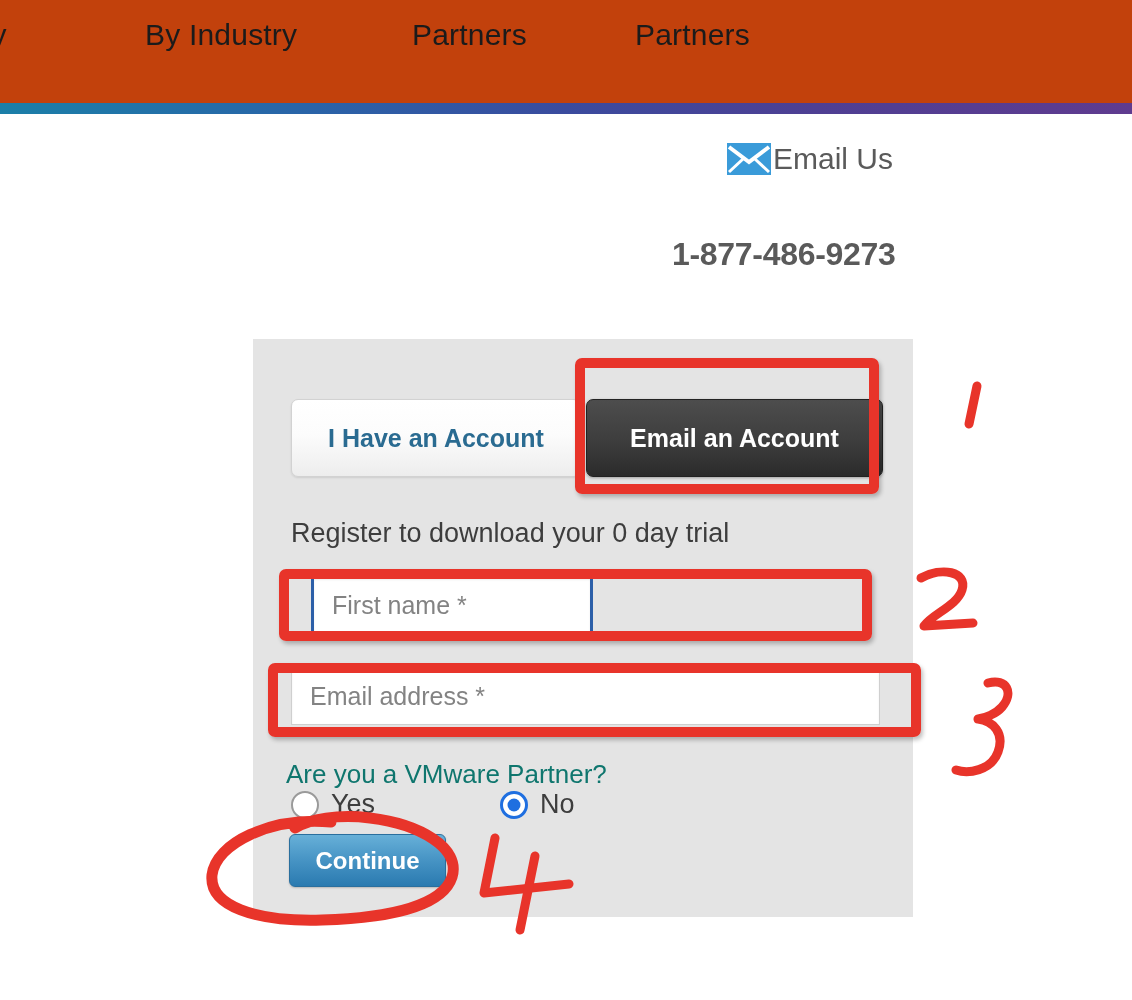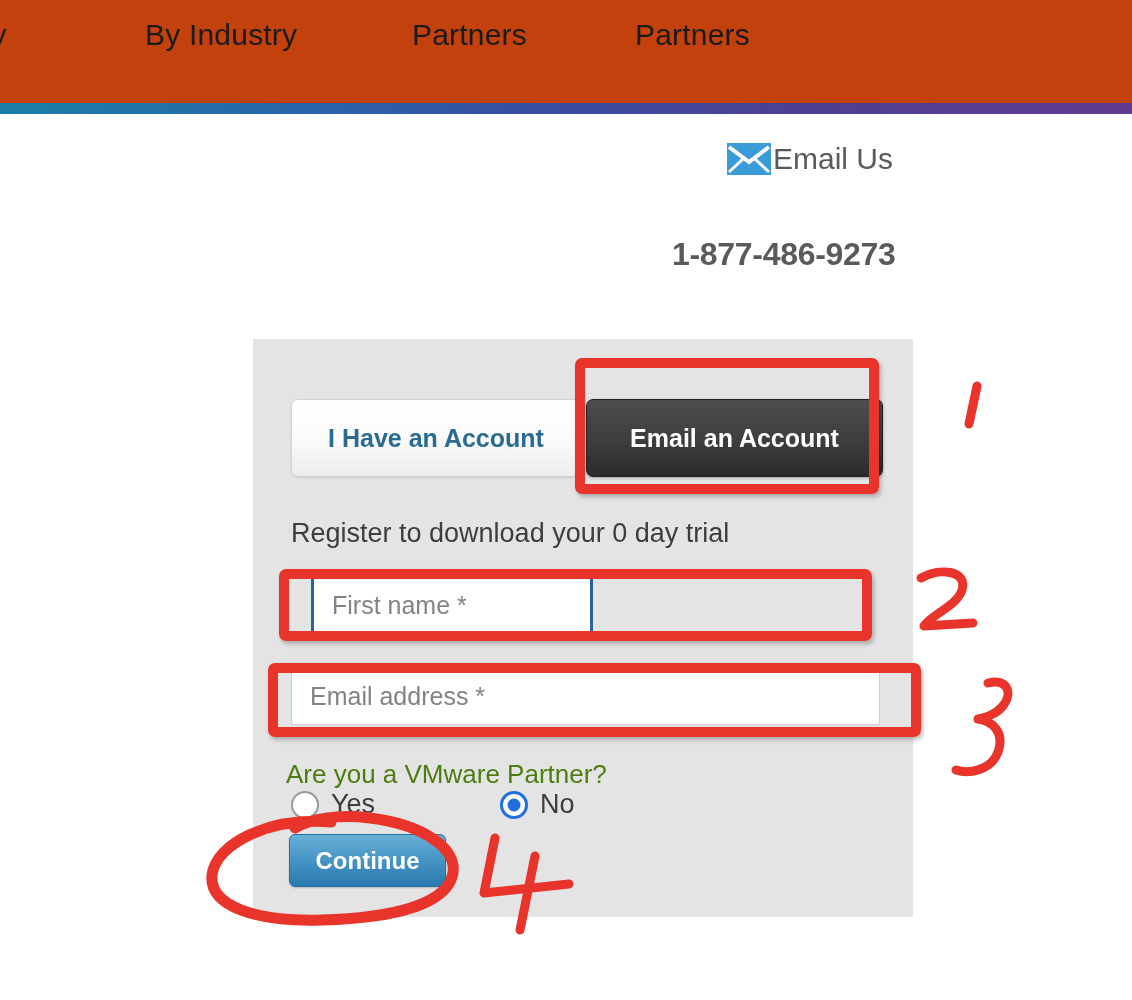--- a/index.html
+++ b/index.html
@@ -154,21 +154,21 @@
   }
   #email-field {
     left: 38px; top: 328px;
     width: 589px; height: 58px;
   }
 
   #partner-question {
     position: absolute;
     left: 33px; top: 420px;
     font-size: 26px;
-    color: #4d7c0f;
+    color: #0f766e;
     white-space: nowrap;
   }
   .radio-row {
     position: absolute;
     top: 450px;
     display: flex;
     align-items: center;
     gap: 12px;
   }
   #radio-yes-row { left: 38px; }

